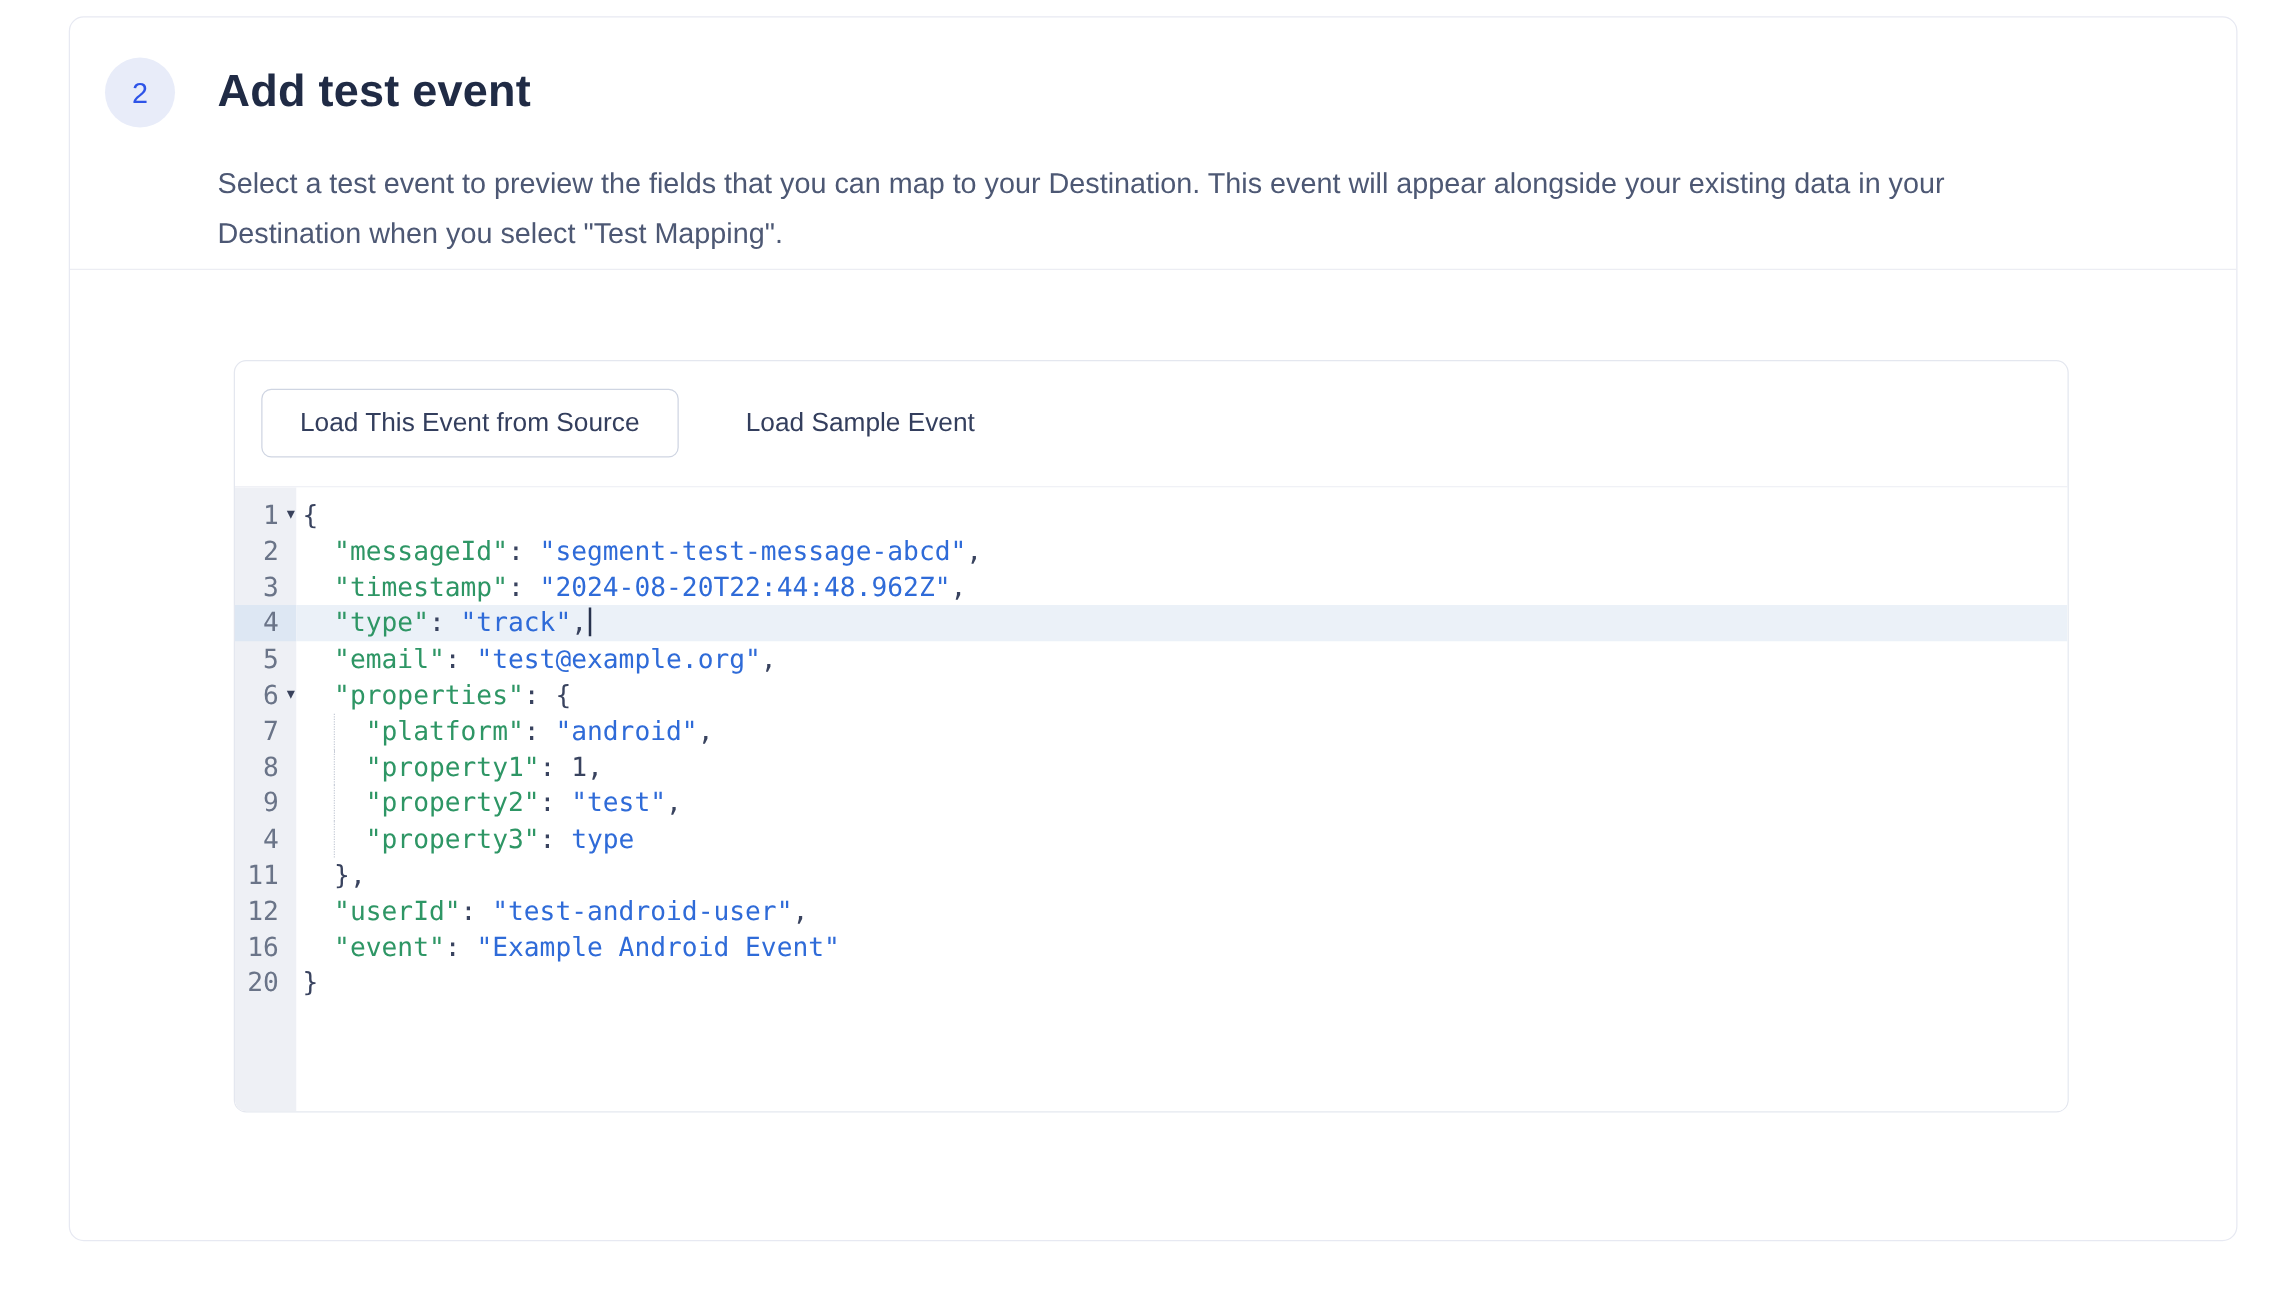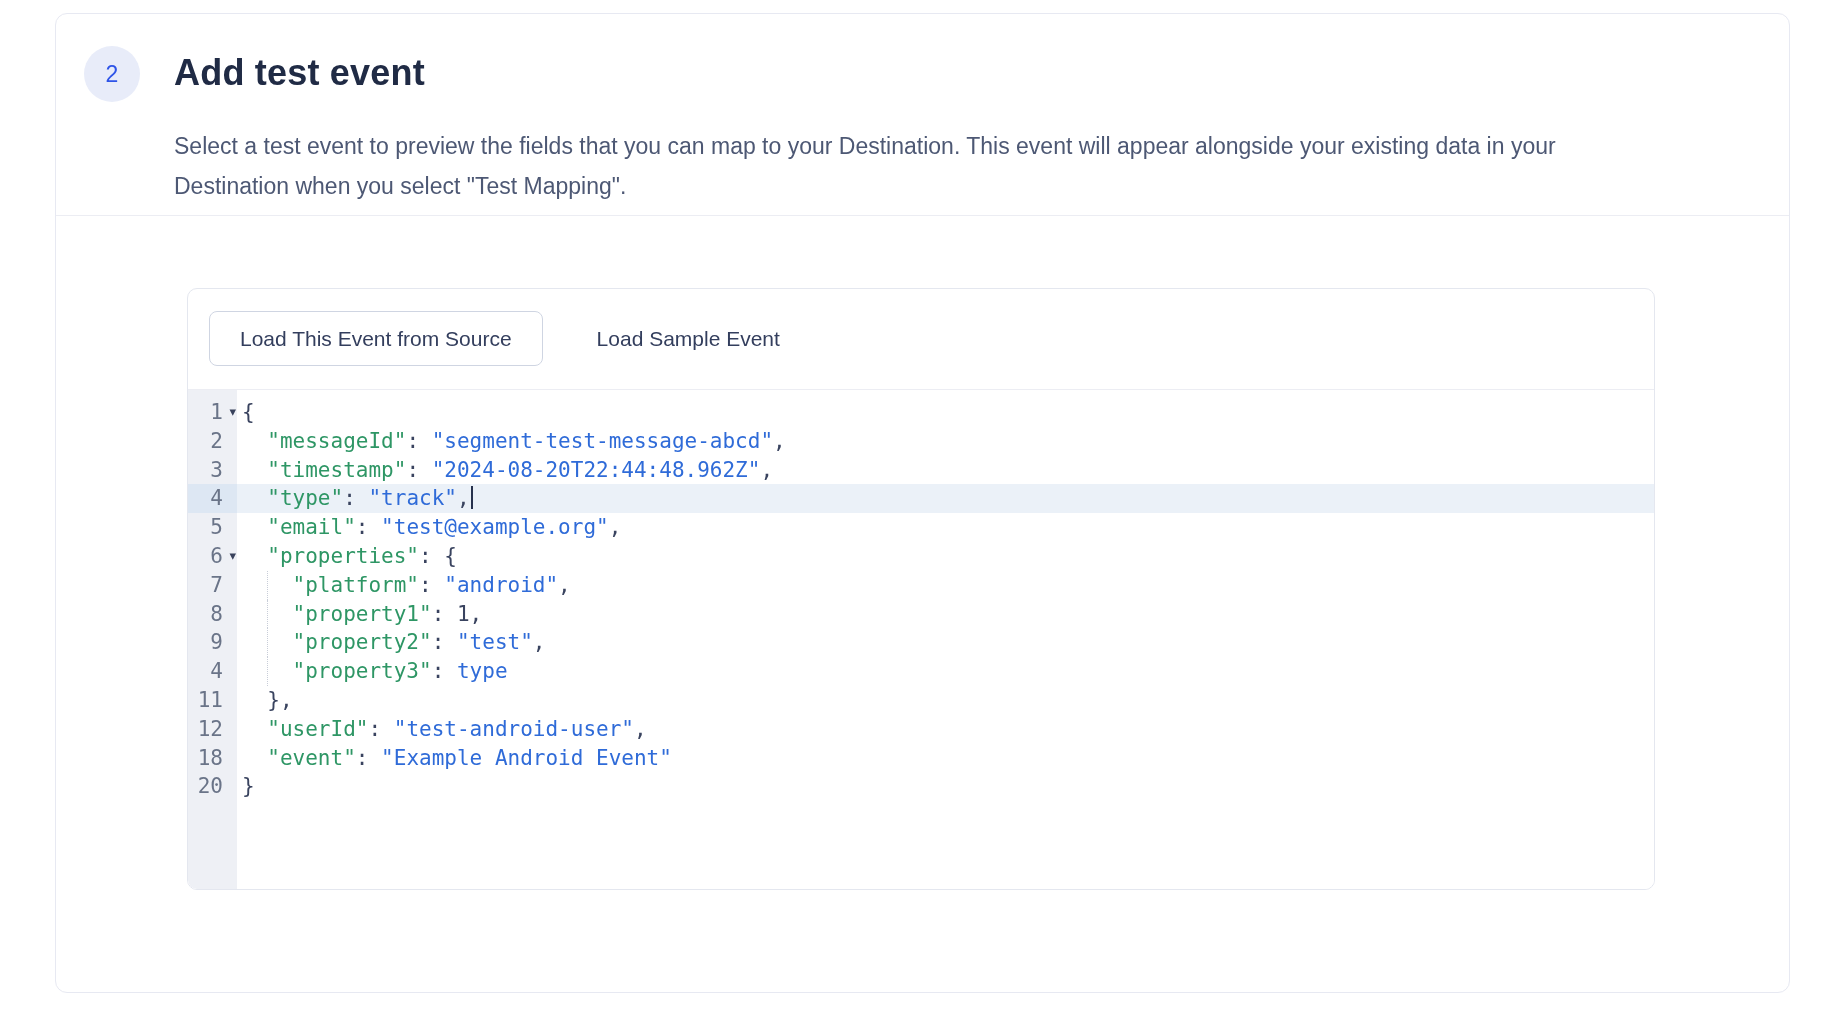--- a/index.html
+++ b/index.html
@@ -141,21 +141,21 @@
             </div>
             <div class="row">
               <div class="gcell">11</div>
               <div class="ccell"><span class="tok-p">  },</span></div>
             </div>
             <div class="row">
               <div class="gcell">12</div>
               <div class="ccell"><span class="tok-p">  </span><span class="tok-k">"userId"</span><span class="tok-p">: </span><span class="tok-s">"test-android-user"</span><span class="tok-p">,</span></div>
             </div>
             <div class="row">
-              <div class="gcell">18</div>
+              <div class="gcell">16</div>
               <div class="ccell"><span class="tok-p">  </span><span class="tok-k">"event"</span><span class="tok-p">: </span><span class="tok-s">"Example Android Event"</span></div>
             </div>
             <div class="row">
               <div class="gcell">20</div>
               <div class="ccell"><span class="tok-p">}</span></div>
             </div>
           </div>
       </div>
 
     </div>

